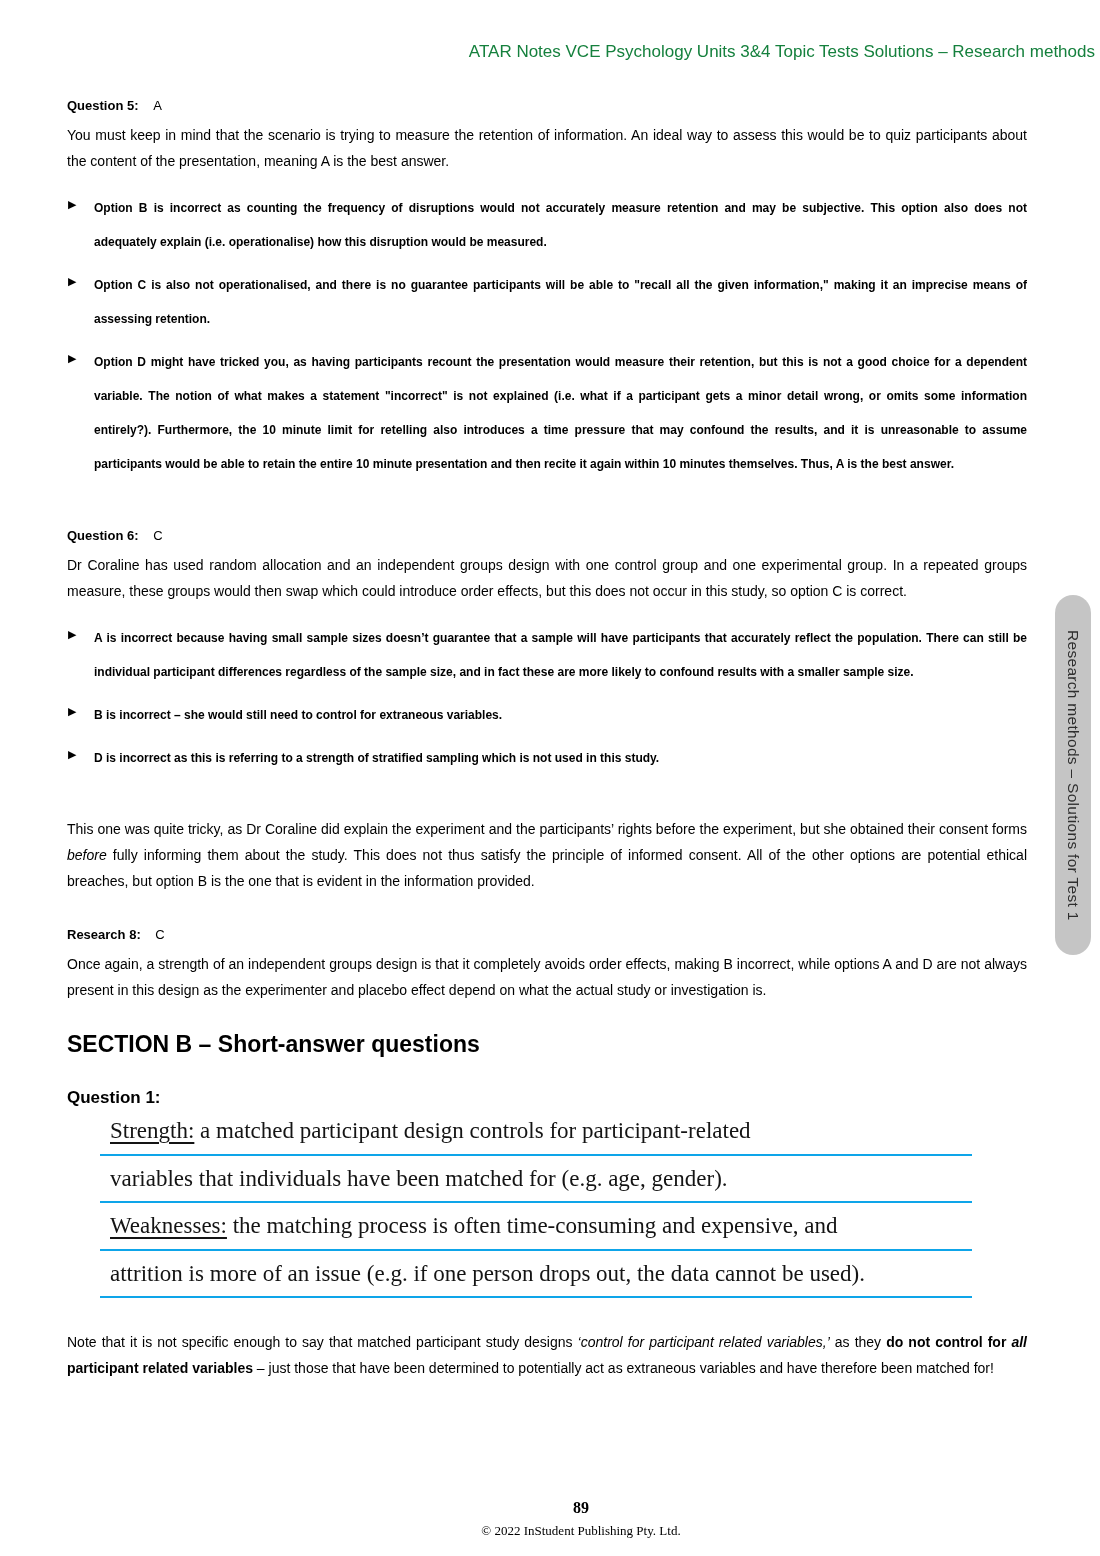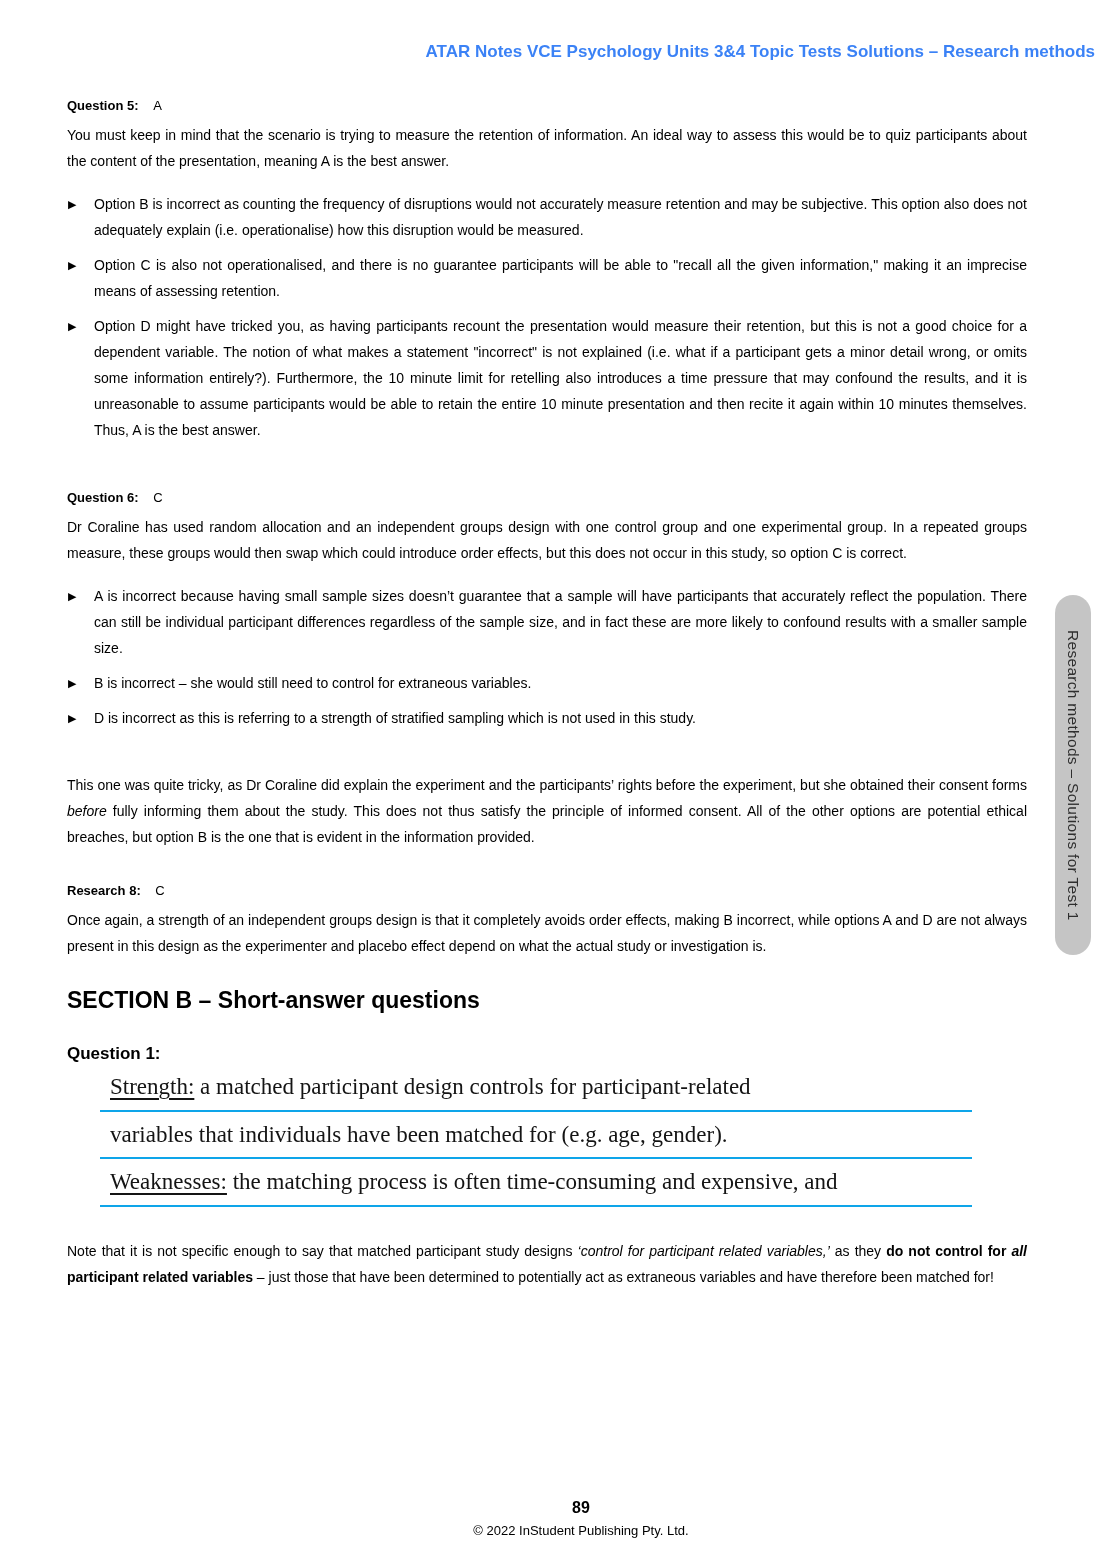--- a/index.html
+++ b/index.html
@@ -14,22 +14,21 @@
     overflow: hidden;
   }
   .header {
     position: absolute;
     top: 42px;
     left: 67px;
     width: 1028px;
     text-align: right;
     font-size: 17px;
     line-height: 20px;
-    color: #3b82f6;
-    font-weight: bold;
+    color: #15803d;
   }
   .content {
     position: absolute;
     top: 95px;
     left: 67px;
     width: 960px;
   }
   .q-head { font-size: 13px; line-height: 21px; margin-bottom: 6px; }
   .q-label { font-weight: bold; }
   .q-answer { margin-left: 11px; }
@@ -42,21 +41,21 @@
   .bullet { display: flex; margin-bottom: 9px; }
   .bullet:last-child { margin-bottom: 0; }
   .tri {
     width: 27px;
     flex: 0 0 27px;
     font-size: 11px;
     line-height: 26px;
     padding-left: 1px;
     color: #000;
   }
-  .b-text { flex: 1; font-size: 14px; line-height: 26px; text-align: justify; }
+  .b-text { flex: 1; font-size: 12px; line-height: 34px; text-align: justify; font-weight: bold; }
   .q-block-5 { margin-bottom: 44px; }
   .q-block-6 { margin-bottom: 41px; }
   .q-block-7 { margin-bottom: 30px; }
   .q-block-8 { margin-bottom: 27px; }
   .section-heading {
     font-size: 23px;
     font-weight: bold;
     line-height: 28px;
     margin-bottom: 29px;
   }
@@ -100,20 +99,21 @@
     letter-spacing: 0.3px;
     color: #2e2e2e;
     white-space: nowrap;
   }
   .footer {
     position: absolute;
     left: 67px;
     width: 1028px;
     top: 1498px;
     text-align: center;
+    font-family: Liberation Serif, serif;
   }
   .page-number { font-size: 16px; font-weight: bold; line-height: 20px; margin-bottom: 4px; }
   .copyright { font-size: 13px; line-height: 18px; }
 </style>
 </head>
 <body>
 
 <div class="page">
 
   <div class="header">
@@ -178,20 +178,21 @@
       <p class="para">Once again, a strength of an independent groups design is that it completely avoids order effects, making B incorrect, while options A and D are not always present in this design as the experimenter and placebo effect depend on what the actual study or investigation is.</p>
     </div>
 
     <h1 class="section-heading">SECTION B – Short-answer questions</h1>
     <p class="q1-head">Question 1:</p>
 
     <div class="handwriting">
       <div class="hw-line"><span class="rt-u">Strength:</span><span> a matched participant design controls for participant-related</span></div>
       <div class="hw-line"><span>variables that individuals have been matched for (e.g. age, gender).</span></div>
       <div class="hw-line"><span class="rt-u">Weaknesses:</span><span> the matching process is often time-consuming and expensive, and</span></div>
+      <div class="hw-line"><span>attrition is more of an issue (e.g. if one person drops out, the data cannot be used).</span></div>
     </div>
 
     <p class="para note"><span>Note that it is not specific enough to say that matched participant study designs </span><span class="rt-i">‘control for participant related variables,’</span><span> as they </span><span class="rt-b">do not control for </span><span class="rt-bi">all</span><span class="rt-b"> participant related variables</span><span> – just those that have been determined to potentially act as extraneous variables and have therefore been matched for!</span></p>
 
   </div>
 
   <div class="side-tab">
     <span class="side-tab-label">Research methods – Solutions for Test 1</span>
   </div>
 

